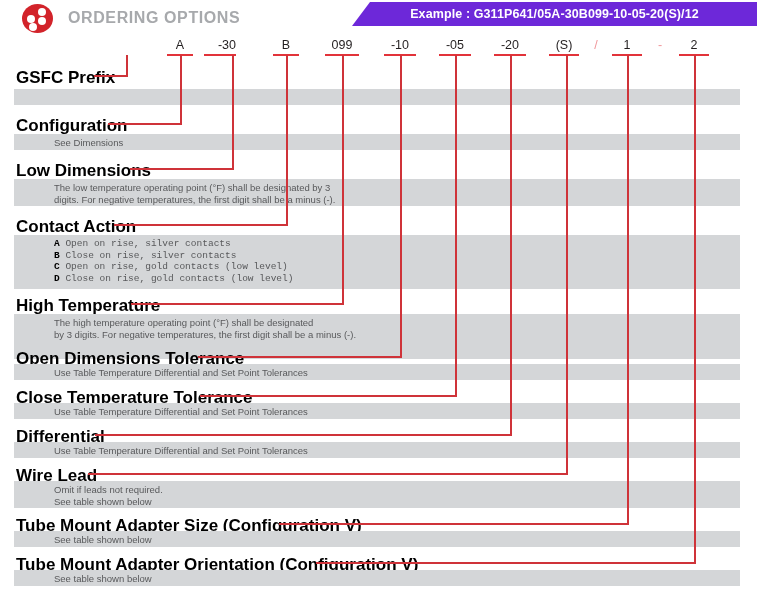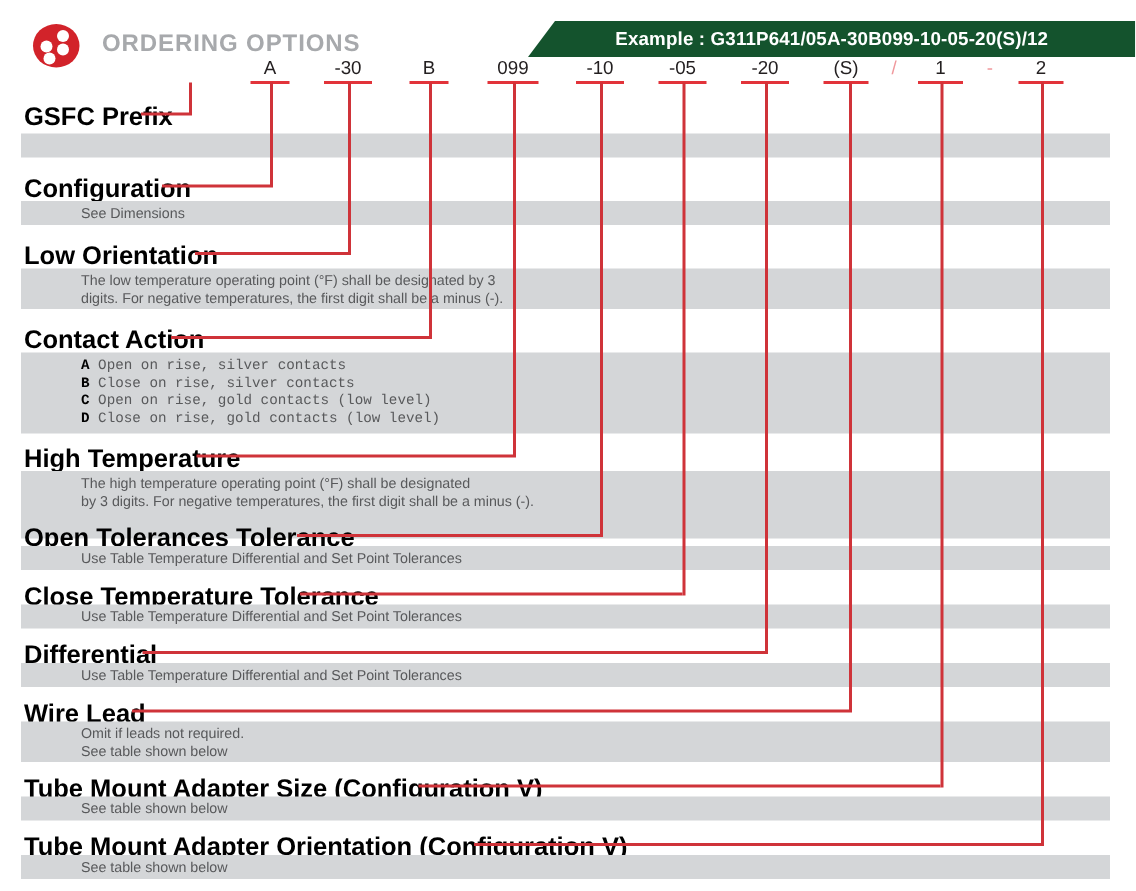--- a/index.html
+++ b/index.html
@@ -6,40 +6,40 @@
   body{
     width:757px;height:594px;
     background:#ffffff;
     font-family:"Liberation Sans", sans-serif;
     color:#231f20;
     overflow:hidden;
     position:relative;
   }
 
   
-  .header{position:absolute;left:0;top:12px;width:757px;height:36px;text-decoration:underline;}
+  .header{position:absolute;left:0;top:0;width:757px;height:36px;text-decoration:underline;}
   .logo{
     position:absolute;left:22px;top:4px;width:31px;height:29px;
     border-radius:50%;background:#d2232a;
   }
   .logo .dot{position:absolute;background:#ffffff;border-radius:50%;}
   .logo .d1{left:16px;top:4px;width:8px;height:8px;}
   .logo .d2{left:5px;top:11px;width:8px;height:8px;}
   .logo .d3{left:16px;top:13px;width:8px;height:8px;}
   .logo .d4{left:7px;top:19px;width:8px;height:8px;}
 
   .title{
     position:absolute;left:68px;top:9px;
     font-size:16px;font-weight:bold;letter-spacing:.6px;
     color:#a7a9ac;
   }
 
   .banner{
     position:absolute;left:352px;top:2px;width:405px;height:24px;
-    background:#14532d;color:#ffffff;
+    background:#6d28d9;color:#ffffff;
     font-size:12.5px;font-weight:bold;
     display:flex;align-items:center;justify-content:center;
     clip-path:polygon(18px 0, 405px 0, 405px 24px, 0 24px);
     letter-spacing:.1px;
   }
 
   
   .codes{position:absolute;left:0;top:38px;width:757px;height:24px;}
   .seg{
     position:absolute;top:0;text-align:center;
@@ -86,21 +86,21 @@
   </div>
   <div class="title">ORDERING OPTIONS</div>
   <div class="banner">Example : G311P641/05A-30B099-10-05-20(S)/12</div>
 </div>
 
 <div class="codes" id="codes">
     <div class="seg" style="left: 167px; width: 26px;">
       <span class="txt">A</span>
       <span class="ul"></span>
     </div>
-    <div class="seg" style="left: 216px; width: 32px;">
+    <div class="seg" style="left: 204px; width: 32px; text-align: right;">
       <span class="txt">-30</span>
       <span class="ul"></span>
     </div>
     <div class="seg" style="left: 273px; width: 26px;">
       <span class="txt">B</span>
       <span class="ul"></span>
     </div>
     <div class="seg" style="left: 325px; width: 34px;">
       <span class="txt">099</span>
       <span class="ul"></span>
@@ -137,41 +137,41 @@
     <div class="row-label" style="top: 68px;">GSFC Prefix</div>
     <div class="hline" style="left: 94px; top: 75px; width: 32px;"></div>
     <div class="vline" style="left: 126px; top: 55px; height: 21.6px;"></div>
     <div class="bar" style="top: 89px; height: 16px;"></div>
     <div class="row-label" style="top: 116px;">Configuration</div>
     <div class="hline" style="left: 108px; top: 123px; width: 72px;"></div>
     <div class="vline" style="left: 180px; top: 55px; height: 69.6px;"></div>
     <div class="bar" style="top: 134px; height: 16px;">
       <div class="btxt">See Dimensions</div>
     </div>
-    <div class="row-label" style="top: 161px;">Low Orientation</div>
+    <div class="row-label" style="top: 161px;">Low Dimensions</div>
     <div class="hline" style="left: 130px; top: 168px; width: 102px;"></div>
     <div class="vline" style="left: 232px; top: 55px; height: 114.6px;"></div>
     <div class="bar" style="top: 179px; height: 27px;">
       <div class="btxt">The low temperature operating point (°F) shall be designated by 3
 digits. For negative temperatures, the first digit shall be a minus (-).</div>
     </div>
     <div class="row-label" style="top: 217px;">Contact Action</div>
     <div class="hline" style="left: 114px; top: 224px; width: 172px;"></div>
     <div class="vline" style="left: 286px; top: 55px; height: 170.6px;"></div>
     <div class="bar" style="top: 235px; height: 54px; font-family: Liberation Mono, monospace;">
       <div class="btxt"><span class="list-line"><span class="k">A</span><span> Open on rise, silver contacts</span></span><span class="list-line"><span class="k">B</span><span> Close on rise, silver contacts</span></span><span class="list-line"><span class="k">C</span><span> Open on rise, gold contacts (low level)</span></span><span class="list-line"><span class="k">D</span><span> Close on rise, gold contacts (low level)</span></span></div>
     </div>
     <div class="row-label" style="top: 296px;">High Temperature</div>
     <div class="hline" style="left: 131px; top: 303px; width: 211px;"></div>
     <div class="vline" style="left: 342px; top: 55px; height: 249.6px;"></div>
     <div class="bar" style="top: 314px; height: 45px;">
       <div class="btxt">The high temperature operating point (°F) shall be designated
 by 3 digits. For negative temperatures, the first digit shall be a minus (-).</div>
     </div>
-    <div class="row-label" style="top: 349px;">Open Tolerances Tolerance</div>
+    <div class="row-label" style="top: 349px;">Open Dimensions Tolerance</div>
     <div class="hline" style="left: 198px; top: 356px; width: 202px;"></div>
     <div class="vline" style="left: 400px; top: 55px; height: 302.6px;"></div>
     <div class="bar" style="top: 364px; height: 16px;">
       <div class="btxt">Use Table Temperature Differential and Set Point Tolerances</div>
     </div>
     <div class="row-label" style="top: 388px;">Close Temperature Tolerance</div>
     <div class="hline" style="left: 200px; top: 395px; width: 255px;"></div>
     <div class="vline" style="left: 455px; top: 55px; height: 341.6px;"></div>
     <div class="bar" style="top: 403px; height: 16px;">
       <div class="btxt">Use Table Temperature Differential and Set Point Tolerances</div>

